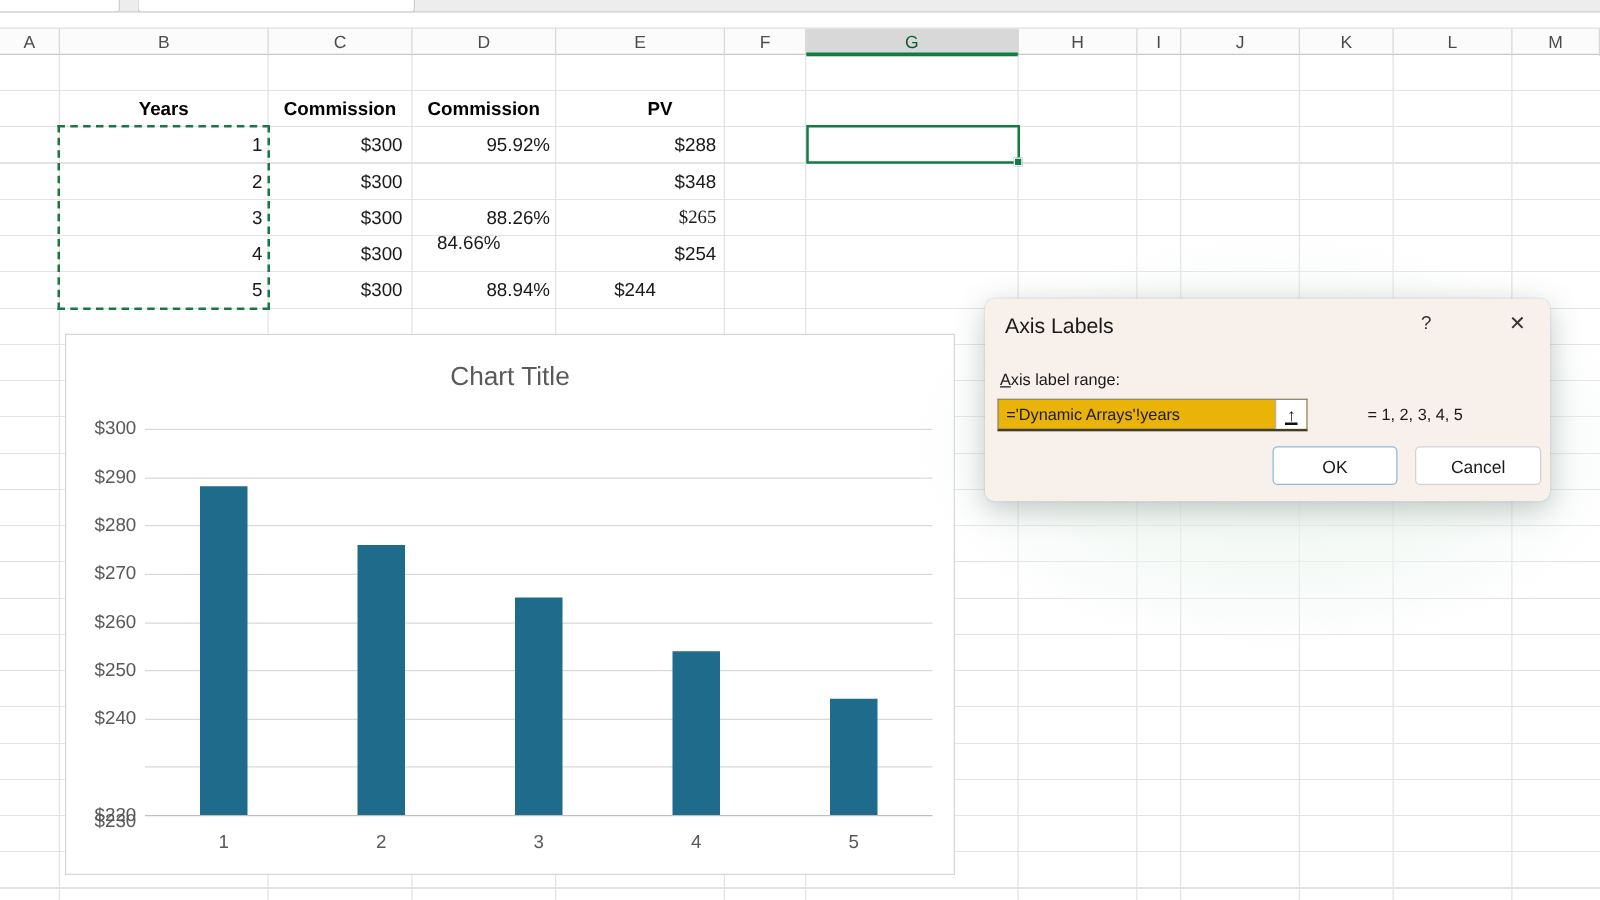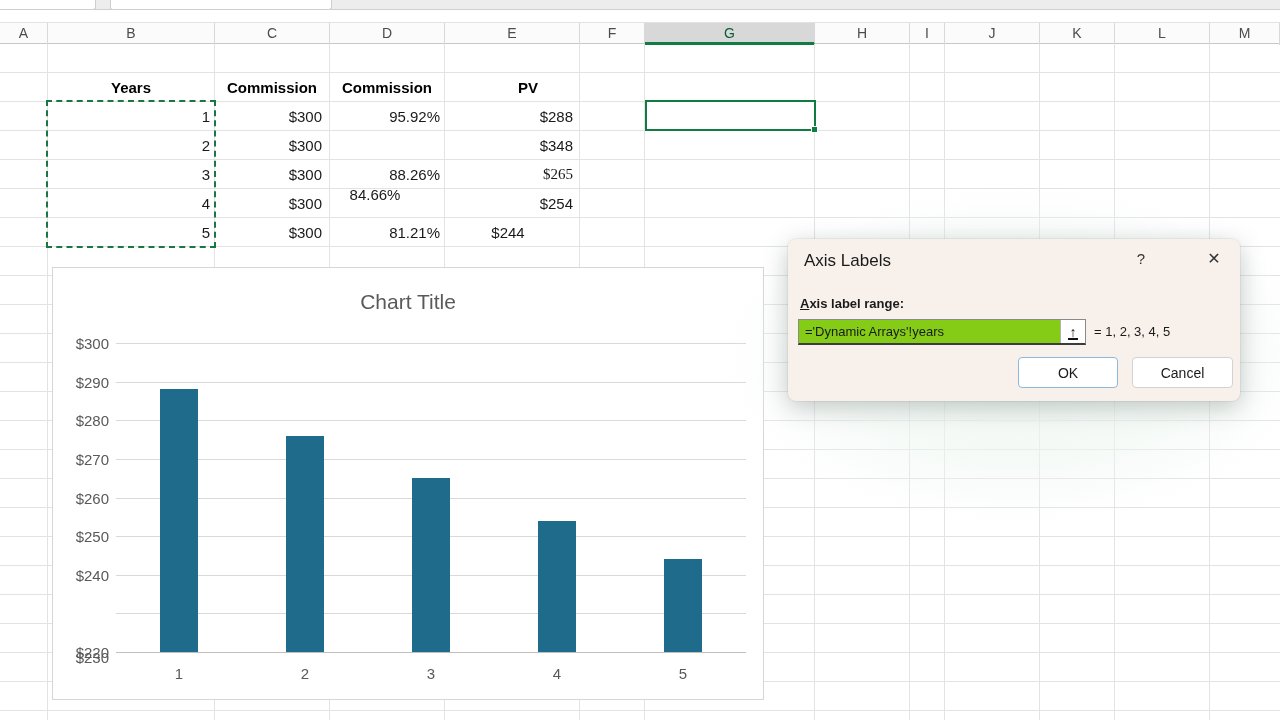--- a/index.html
+++ b/index.html
@@ -59,24 +59,24 @@
 
   
   .dialog { position:absolute; left:788px; top:239px; width:452px; height:162px;
     background:#f8f0ea; border-radius:8px; color:#1a1a1a;
     box-shadow:0 6px 24px rgba(80,95,90,0.33), 0 0 0 1px rgba(0,0,0,0.05); }
   .dlg-title { position:absolute; left:16px; top:12px; font-size:17px; }
   .dlg-help { position:absolute; top:11px; right:90px; width:18px; text-align:center;
     font-size:15px; color:#333; cursor:pointer; }
   .dlg-close { position:absolute; top:10px; right:16px; width:20px; text-align:center;
     font-size:16px; color:#333; cursor:pointer; }
-  .dlg-label { position:absolute; left:12px; top:57px; font-size:13px;font-weight:bold; }
+  .dlg-label { position:absolute; left:12px; top:57px; font-size:13px; }
   .dlg-label .ak { text-decoration:underline; }
-  .range-wrap { position:absolute; left:10px; top:80px; width:288px; height:26px;
-    display:flex; background:#84cc16; border:1px solid #8a8a8a; border-bottom:2px solid #3c3c3c; }
+  .range-wrap { position:absolute; left:10px; top:80px; width:248px; height:26px;
+    display:flex; background:#eab308; border:1px solid #8a8a8a; border-bottom:2px solid #3c3c3c; }
   .range-input { flex:1; border:none; outline:none; font-size:13px; padding:0 6px;
     font-family:"Liberation Sans", sans-serif; color:#1a1a1a; background:transparent; }
   .range-pick { width:25px; border:none; border-left:1px solid #b0b0b0; background:#fff;
     cursor:pointer; position:relative; font-size:14px; font-weight:700; color:#111;
     font-family:"Liberation Sans", sans-serif; padding:0; line-height:18px; }
   .range-pick::after { content:""; position:absolute; bottom:3px; left:7px; right:7px;
     height:2px; background:#111; }
   .preview { position:absolute; left:306px; top:80px; height:26px; line-height:26px;
     font-size:13px; }
   .btn { position:absolute; top:118px; height:31px; background:#fff;
@@ -136,21 +136,21 @@
     <div class="cell num" style="left: 80px; width: 130px; top: 116px;">3</div>
     <div class="cell num" style="left: 192px; width: 130px; top: 116px;">$300</div>
     <div class="cell num" style="left: 310px; width: 130px; top: 116px;">88.26%</div>
     <div class="cell num" style="left: 443px; width: 130px; top: 116px; font-family: Liberation Serif, serif;">$265</div>
     <div class="cell num" style="left: 80px; width: 130px; top: 145px;">4</div>
     <div class="cell num" style="left: 192px; width: 130px; top: 145px;">$300</div>
     <div class="cell num" style="left: 310px; width: 130px; top: 136px; text-align: center;">84.66%</div>
     <div class="cell num" style="left: 443px; width: 130px; top: 145px;">$254</div>
     <div class="cell num" style="left: 80px; width: 130px; top: 174px;">5</div>
     <div class="cell num" style="left: 192px; width: 130px; top: 174px;">$300</div>
-    <div class="cell num" style="left: 310px; width: 130px; top: 174px;">81.21%</div>
+    <div class="cell num" style="left: 310px; width: 130px; top: 174px;">88.94%</div>
     <div class="cell num" style="left: 443px; width: 130px; top: 174px; text-align: center;">$244</div>
   </div>
 
 <div class="ants"></div>
 
 <div class="chart">
   <div class="chart-title">Chart Title</div>
 <div class="gridline axis" style="left: 63px; width: 630px; top: 384px;"></div>
     <div class="ylab" style="left: 4px; top: 384px;">$220</div>
     <div class="gridline" style="left: 63px; width: 630px; top: 345.375px;"></div>

